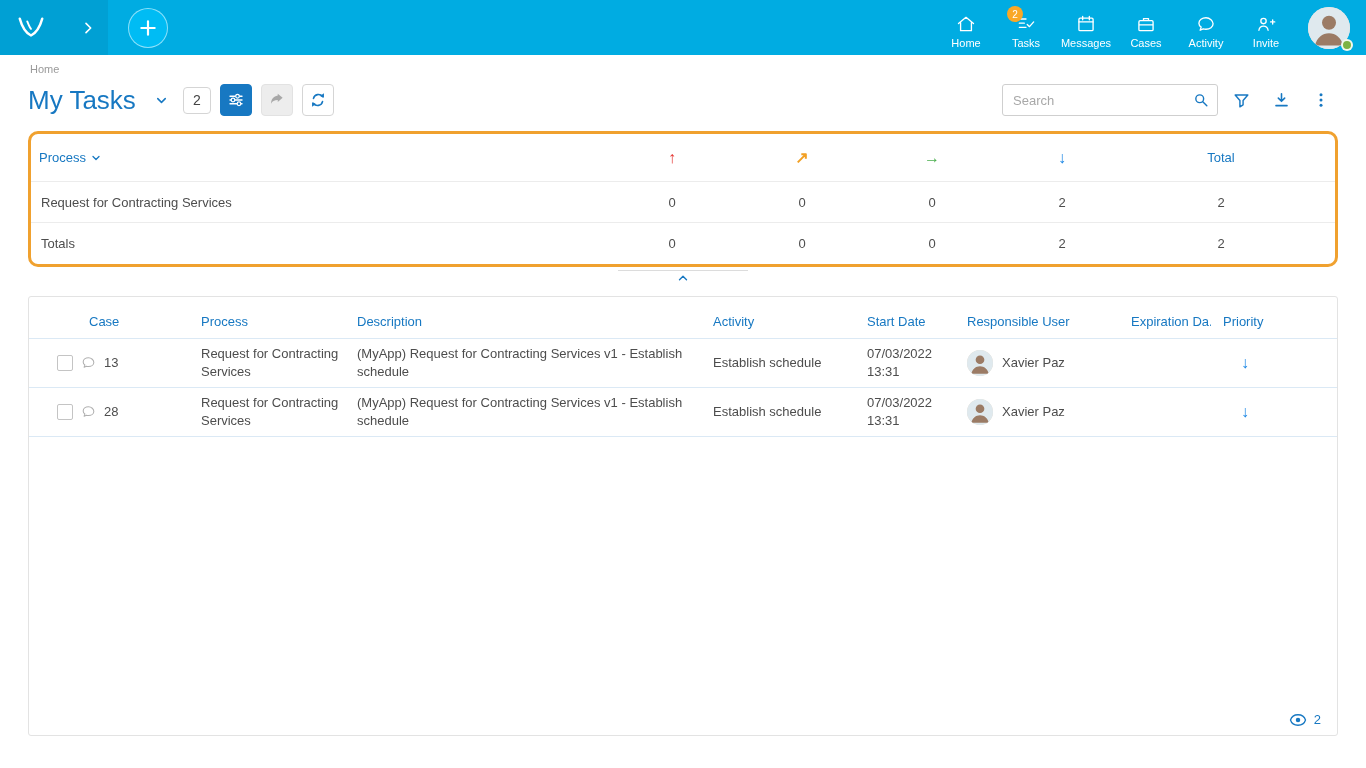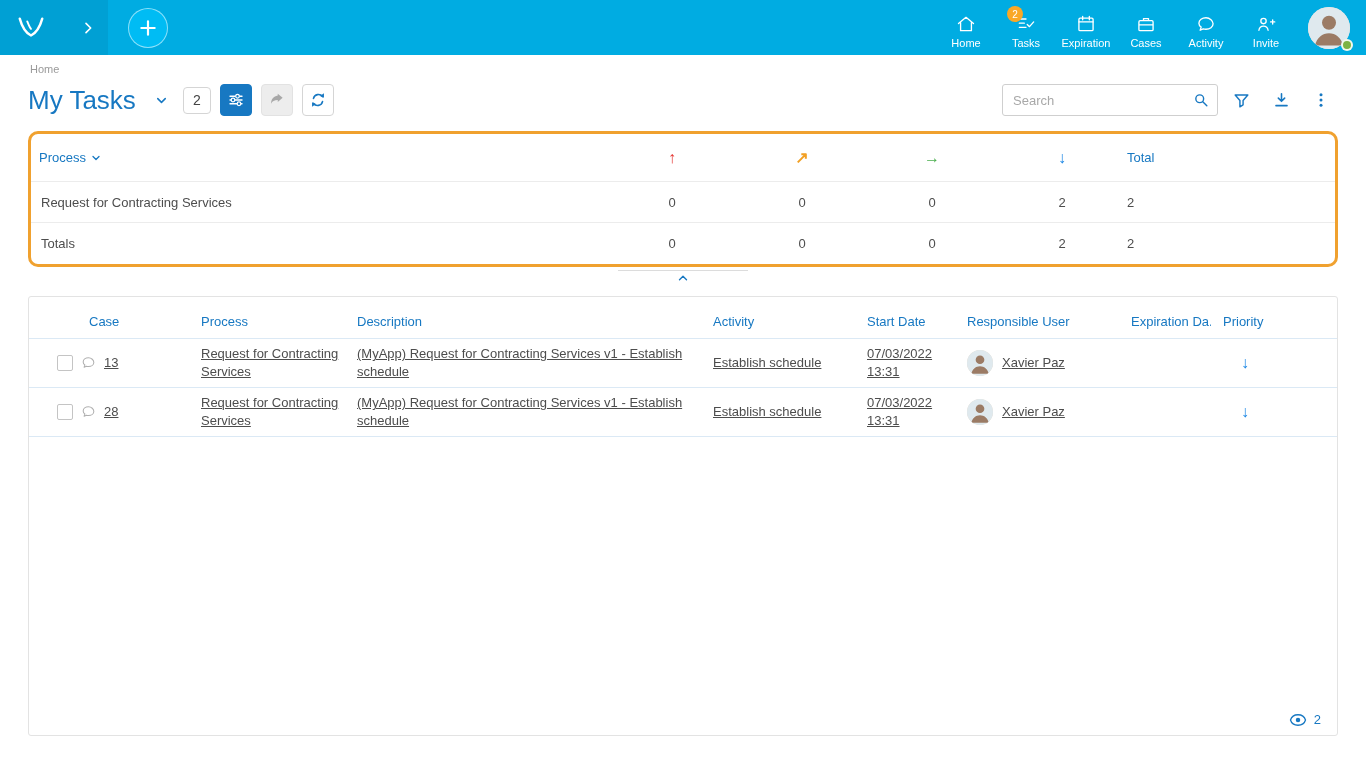--- a/index.html
+++ b/index.html
@@ -37,35 +37,35 @@
   .icon-btn { width:34px; height:32px; display:flex; align-items:center; justify-content:center; background:none; border:none; margin-left:6px; cursor:pointer; padding:0; }
   
   .summary { border:3px solid #F0A12F; border-radius:10px; margin-top:8px; background:#fff; overflow:hidden; }
   .sum-row { display:grid; grid-template-columns:1fr 130px 130px 130px 130px 200px; align-items:center; padding:0 8px; }
   .sum-row.head { height:48px; border-bottom:1px solid #ececec; }
   .sum-row.body { height:41px; border-bottom:1px solid #ececec; }
   .sum-row.body:last-child { border-bottom:none; }
   .sum-name { font-size:13px; color:#4d4d4d; padding-left:2px; }
   .process-label { color:#1778C2; display:flex; align-items:center; gap:4px; cursor:pointer; font-size:13px; }
   .sum-num { text-align:center; font-size:13px; color:#4d4d4d; }
-  .sum-total { text-align:left; padding-right:12px; font-size:13px; color:#4d4d4d; }
+  .sum-total { text-align:center; padding-right:12px; font-size:13px; color:#4d4d4d; }
   .total-label { color:#1778C2; }
   .pri-arrow { font-weight:bold; font-size:16px; display:inline-block; }
   .pri-high { color:#E53935; } .pri-medium { color:#F2A024; }
   .pri-normal { color:#4CAF50; } .pri-low { color:#1E88E5; }
   
   .collapse { display:flex; flex-direction:column; align-items:center; margin-top:3px; cursor:pointer; }
   .collapse-line { width:130px; height:1px; background:#dcdcdc; }
   
   .tasks-card { border:1px solid #e3e3e3; border-radius:3px; margin-top:11px; height:440px; position:relative; background:#fff; padding-top:8px; }
   .t-row { display:grid; grid-template-columns:160px 156px 356px 154px 100px 164px 92px 1fr; align-items:center; }
   .t-head { height:34px; border-bottom:1px solid #dbe9f5; }
   .t-head > div { font-size:13px; font-weight:normal; color:#1778C2; padding-left:12px; white-space:nowrap; overflow:hidden; }
   .t-head .h-case { padding-left:60px; }
-  .t-body-row { min-height:49px; border-bottom:1px solid #dbe9f5; padding:5px 0; font-size:13px; color:#4d4d4d;text-decoration:underline; }
+  .t-body-row { min-height:49px; border-bottom:1px solid #dbe9f5; padding:5px 0; font-size:13px; color:#4d4d4d; }
   .t-body-row > div { padding-left:12px; line-height:1.35; }
   .cell-case { display:flex; align-items:center; gap:8px; padding-left:28px !important; }
   .checkbox { width:16px; height:16px; border:1px solid #c4c4c4; border-radius:2px; background:#fff; display:inline-block; cursor:pointer; flex:0 0 auto; }
   .cell-resp { display:flex; align-items:center; gap:9px; }
   .avatar-small { width:26px; height:26px; border-radius:50%; background:#e9dbcc; flex:0 0 auto; }
   .cell-priority { padding-left:30px !important; }
   .card-footer { position:absolute; bottom:8px; right:16px; display:flex; align-items:center; gap:7px; color:#1778C2; font-size:13px; }
 </style>
 </head>
 <body>
@@ -100,21 +100,21 @@
         <path d="M4 6h8M4 11h6M4 16h8" stroke="#fff" stroke-width="1.6" fill="none" stroke-linecap="round"></path>
         <path d="M13.5 12.5l2.7 2.7 5-5.7" stroke="#fff" stroke-width="1.6" fill="none" stroke-linecap="round" stroke-linejoin="round"></path>
       </svg>
       <span>Tasks</span>
     </div>
     <div class="nav-item">
       <svg width="20" height="20" viewBox="0 0 24 24">
         <rect x="3.5" y="5" width="17" height="15" rx="1.5" stroke="#fff" stroke-width="1.6" fill="none"></rect>
         <path d="M3.5 9.5h17M8 3v4M16 3v4" stroke="#fff" stroke-width="1.6" fill="none" stroke-linecap="round"></path>
       </svg>
-      <span>Expiration</span>
+      <span>Messages</span>
     </div>
     <div class="nav-item">
       <svg width="20" height="20" viewBox="0 0 24 24">
         <rect x="3.5" y="8" width="17" height="12" rx="1.5" stroke="#fff" stroke-width="1.6" fill="none"></rect>
         <path d="M9 8V5.5h6V8M3.5 13h17" stroke="#fff" stroke-width="1.6" fill="none" stroke-linejoin="round"></path>
       </svg>
       <span>Cases</span>
     </div>
     <div class="nav-item">
       <svg width="20" height="20" viewBox="0 0 24 24">

